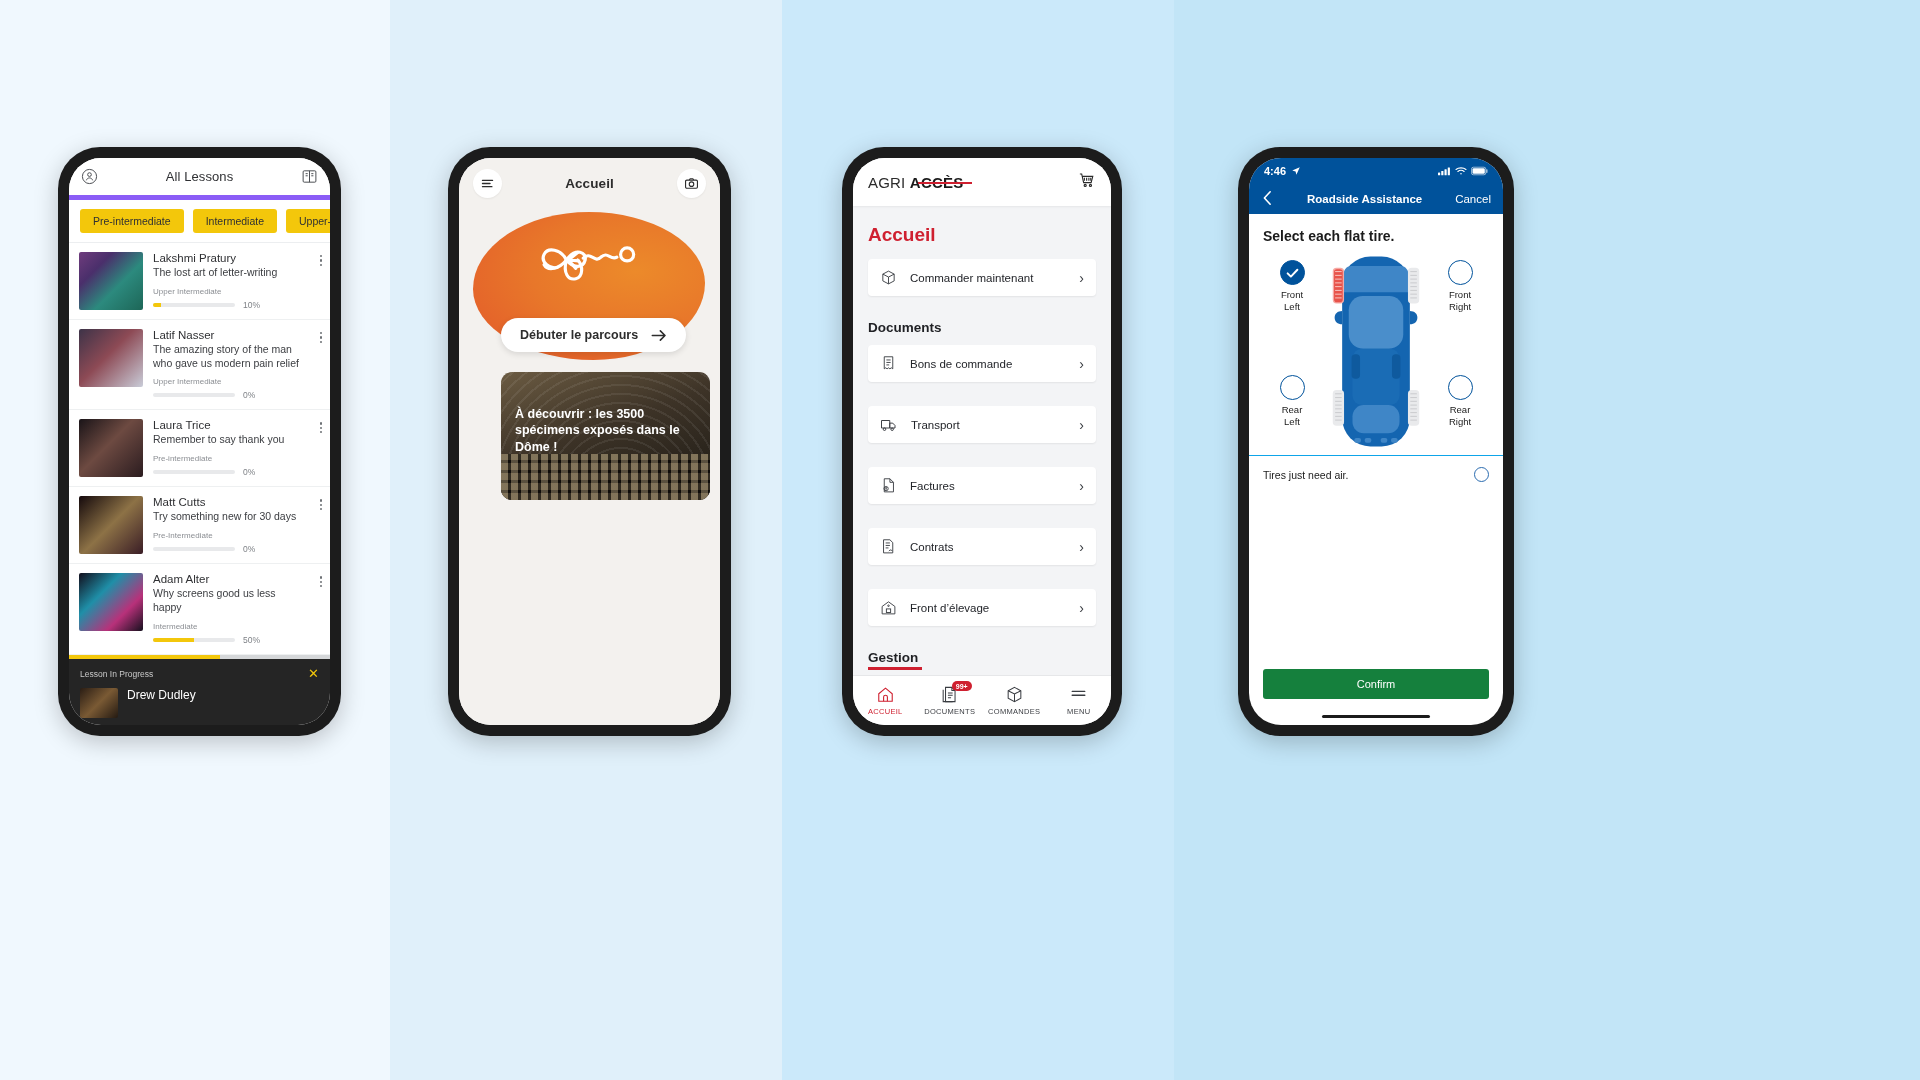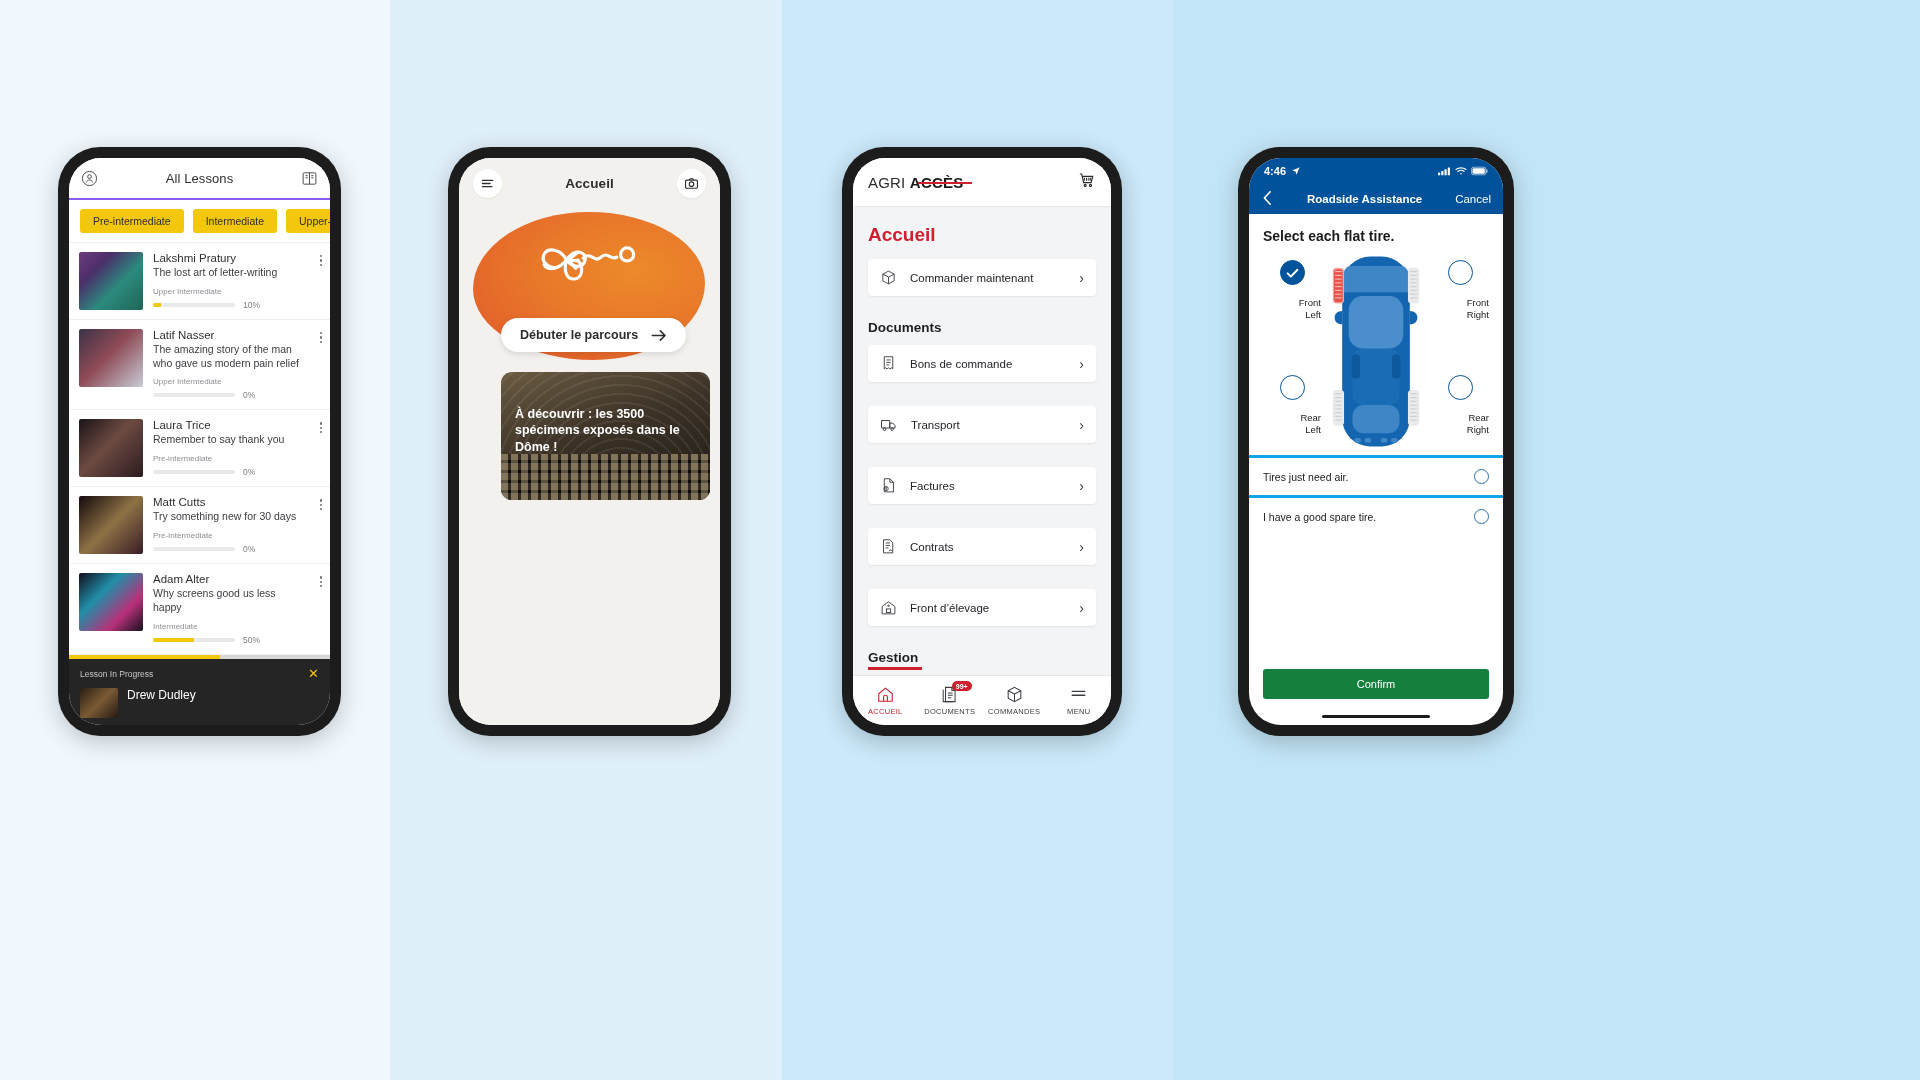--- a/index.html
+++ b/index.html
@@ -36,21 +36,21 @@
 
   #phone1 { left: 58px;  top: 147px; width: 283px; height: 589px; }
   #phone2 { left: 448px; top: 147px; width: 283px; height: 589px; }
   #phone3 { left: 842px; top: 147px; width: 280px; height: 589px; }
   #phone4 { left: 1238px; top: 147px; width: 276px; height: 589px; }
 
   
   .p1-header {
     height: 42px; display: flex; align-items: center;
     padding: 0 12px; background: #fff;
-    border-bottom: 2px solid #8b5cf6;
+    border-bottom: 5px solid #8b5cf6;
     position: relative;
   }
   .p1-title {
     position: absolute; left: 0; right: 0; text-align: center;
     font-size: 13px; color: #2f3033; letter-spacing: .1px;
   }
   .icon-btn { position: relative; z-index: 2; color: #4a4d52; display:flex; }
   .p1-header .right { margin-left: auto; position: relative; z-index: 2; color:#4a4d52; display:flex;}
 
   .p1-chips {
@@ -227,24 +227,24 @@
     width: 94px; height: 195px;
   }
   .tire-opt { position: absolute; width: 58px; text-align: center; }
   .tire-circle {
     width: 25px; height: 25px; border-radius: 50%;
     border: 1.5px solid #00529b; margin: 0 auto;
     display: flex; align-items: center; justify-content: center;
     background: #fff;
   }
   .tire-circle.sel { background: #00529b; border-color: #00529b; }
-  .tire-label { font-size: 9.5px; color: #1b1b1b; line-height: 1.25; margin-top: 12px; text-align: right; }
+  .tire-label { font-size: 9.5px; color: #1b1b1b; line-height: 1.25; margin-top: 4px; }
   .p4-opt {
     display: flex; align-items: center; justify-content: space-between;
-    padding: 11px 14px; border-top: 3px solid #0ea5e9; font-size: 10.5px; color: #1b1b1b;
+    padding: 11px 14px; border-top: 1px solid #0ea5e9; font-size: 10.5px; color: #1b1b1b;
   }
   .radio { width: 15px; height: 15px; border-radius: 50%; border: 1.3px solid #2b6cb0; flex: none; }
   .p4-spacer { flex: 1; }
   .p4-confirm {
     margin: 0 14px 16px 14px; height: 30px; background: #15803d;
     color: #fff; font-size: 11px; border-radius: 3px;
     display: flex; align-items: center; justify-content: center;
   }
   .home-ind { width: 108px; height: 3.5px; background: #1b1b1b; border-radius: 3px; margin: 0 auto 7px auto; }
 </style>
@@ -706,24 +706,20 @@
               <div>Right</div>
         </div>
       </div>
 
     </div>
 
     <div class="p4-opt">
       <span>Tires just need air.</span>
       <span class="radio"></span>
     </div>
-    <div class="p4-opt">
-      <span>I have a good spare tire.</span>
-      <span class="radio"></span>
-    </div>
 
     <div class="p4-spacer"></div>
 
     <div class="p4-confirm">Confirm</div>
     <div class="home-ind"></div>
 
   </div>
  </div>
 </div>
 

